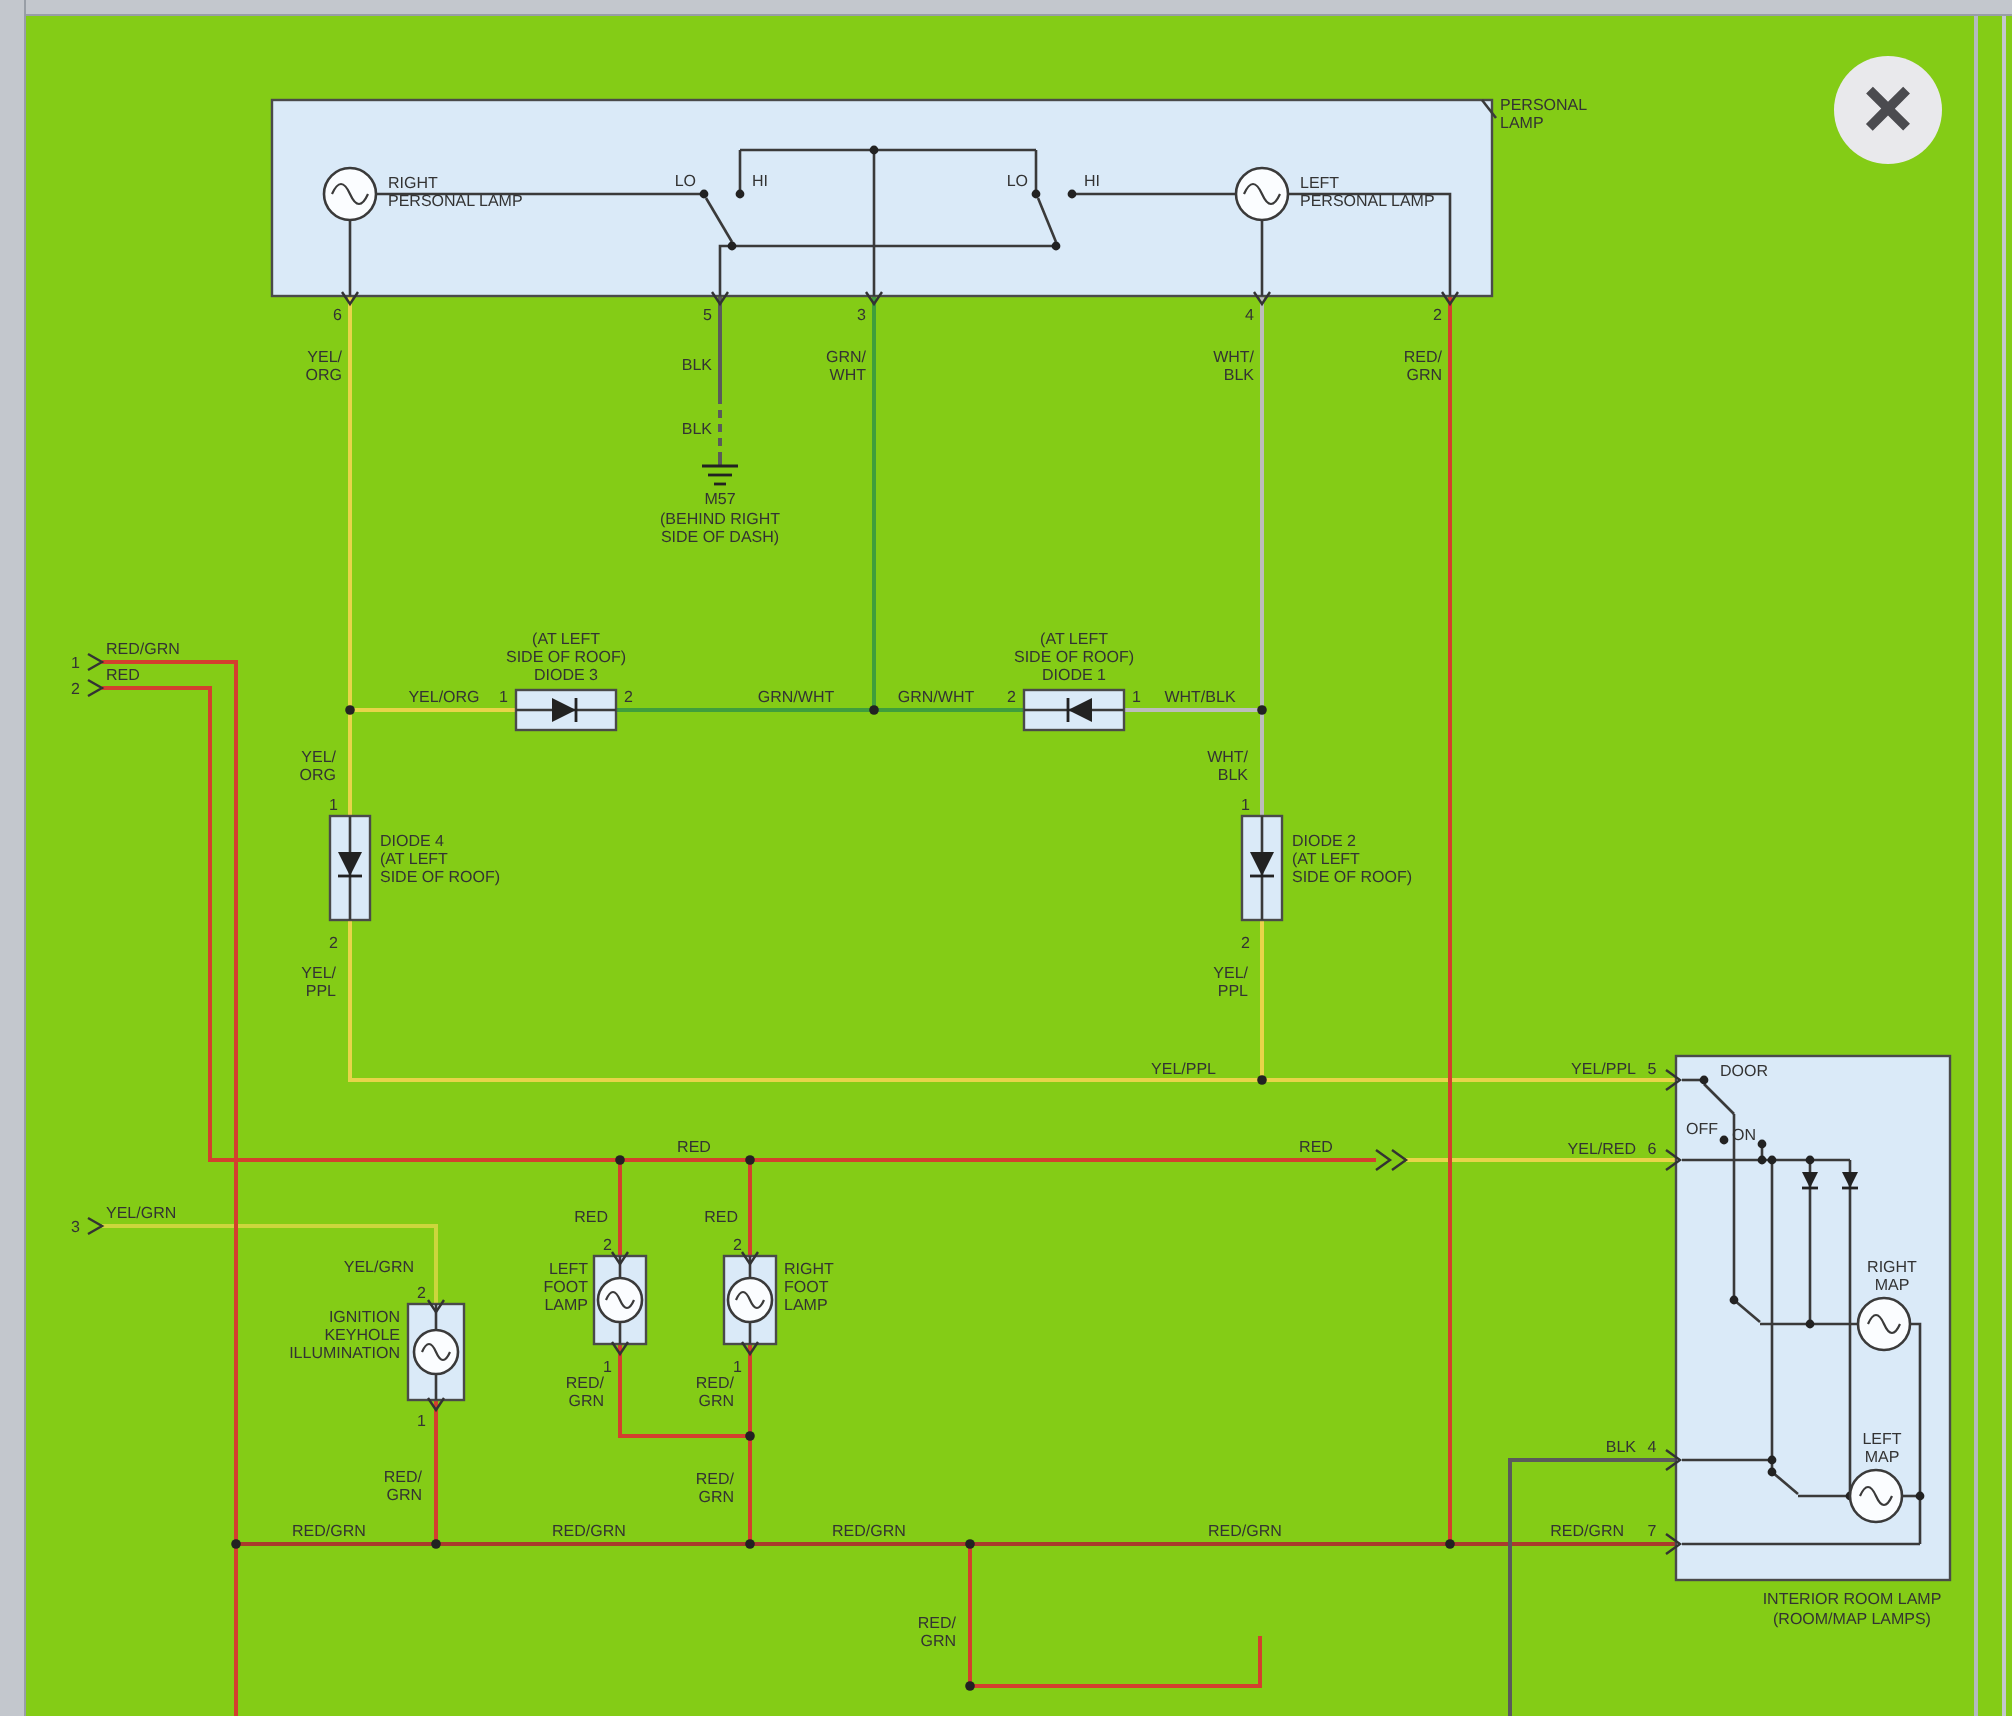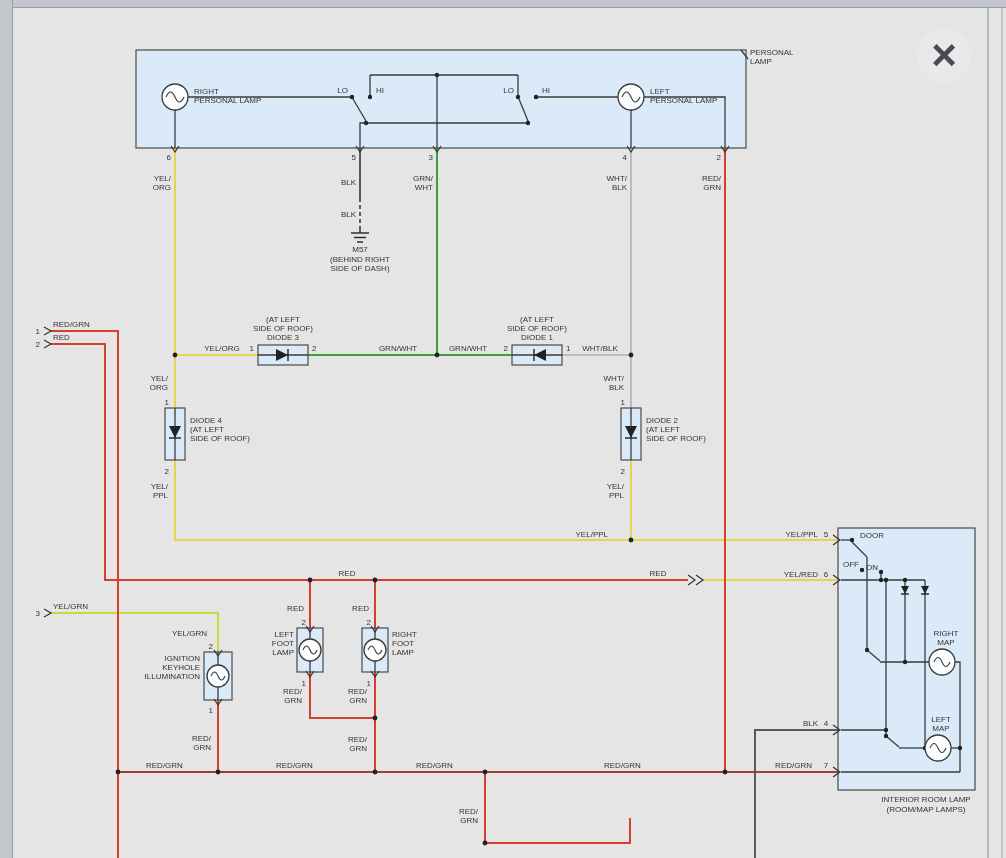--- a/index.html
+++ b/index.html
@@ -1,16 +1,16 @@
 <!DOCTYPE html>
 <html style="--c-yellow: #e8d44a; --c-yelgreen: #ccd63d; --c-green: #3f9e3c; --c-gray: #bcbcbc; --c-red: #d3402e; --c-darkred: #a93b2c; --c-black: #5a5a5a; --c-boxfill: #daeaf8; --c-boxstroke: #4a4a4a; --c-text: #333333; --c-chrome: #c3c7cd;"><head>
 <meta charset="utf-8">
 <style>
   html,body{margin:0;padding:0;background:#fff}
-  .stage{position:relative;width:1006px;height:858px;background:#e5e5e5;overflow:hidden;
+  .stage{position:relative;width:1006px;height:858px;background:#84cc16;overflow:hidden;
          font-family:"Liberation Sans","DejaVu Sans",sans-serif}
   .chrome-top{position:absolute;left:0;top:0;width:1006px;height:7px;background:var(--c-chrome,#c3c7cd);border-bottom:1px solid #989ea6;z-index:3}
   .chrome-left{position:absolute;left:0;top:0;width:12px;height:858px;background:var(--c-chrome,#c3c7cd);border-right:1px solid #989ea6;z-index:3}
   .chrome-right1{position:absolute;left:987px;top:0;width:2px;height:858px;background:#b4b9c0;z-index:2}
   .chrome-right2{position:absolute;left:1001px;top:0;width:2px;height:858px;background:var(--c-chrome,#c3c7cd);z-index:2}
   svg.diagram{position:absolute;left:0;top:0;z-index:1}
   svg.diagram text{font-size:8px;fill:var(--c-text,#333)}
   .sm{font-size:7px}
   .te{text-anchor:end}.tm{text-anchor:middle}
   .wire{fill:none;stroke-width:2}

